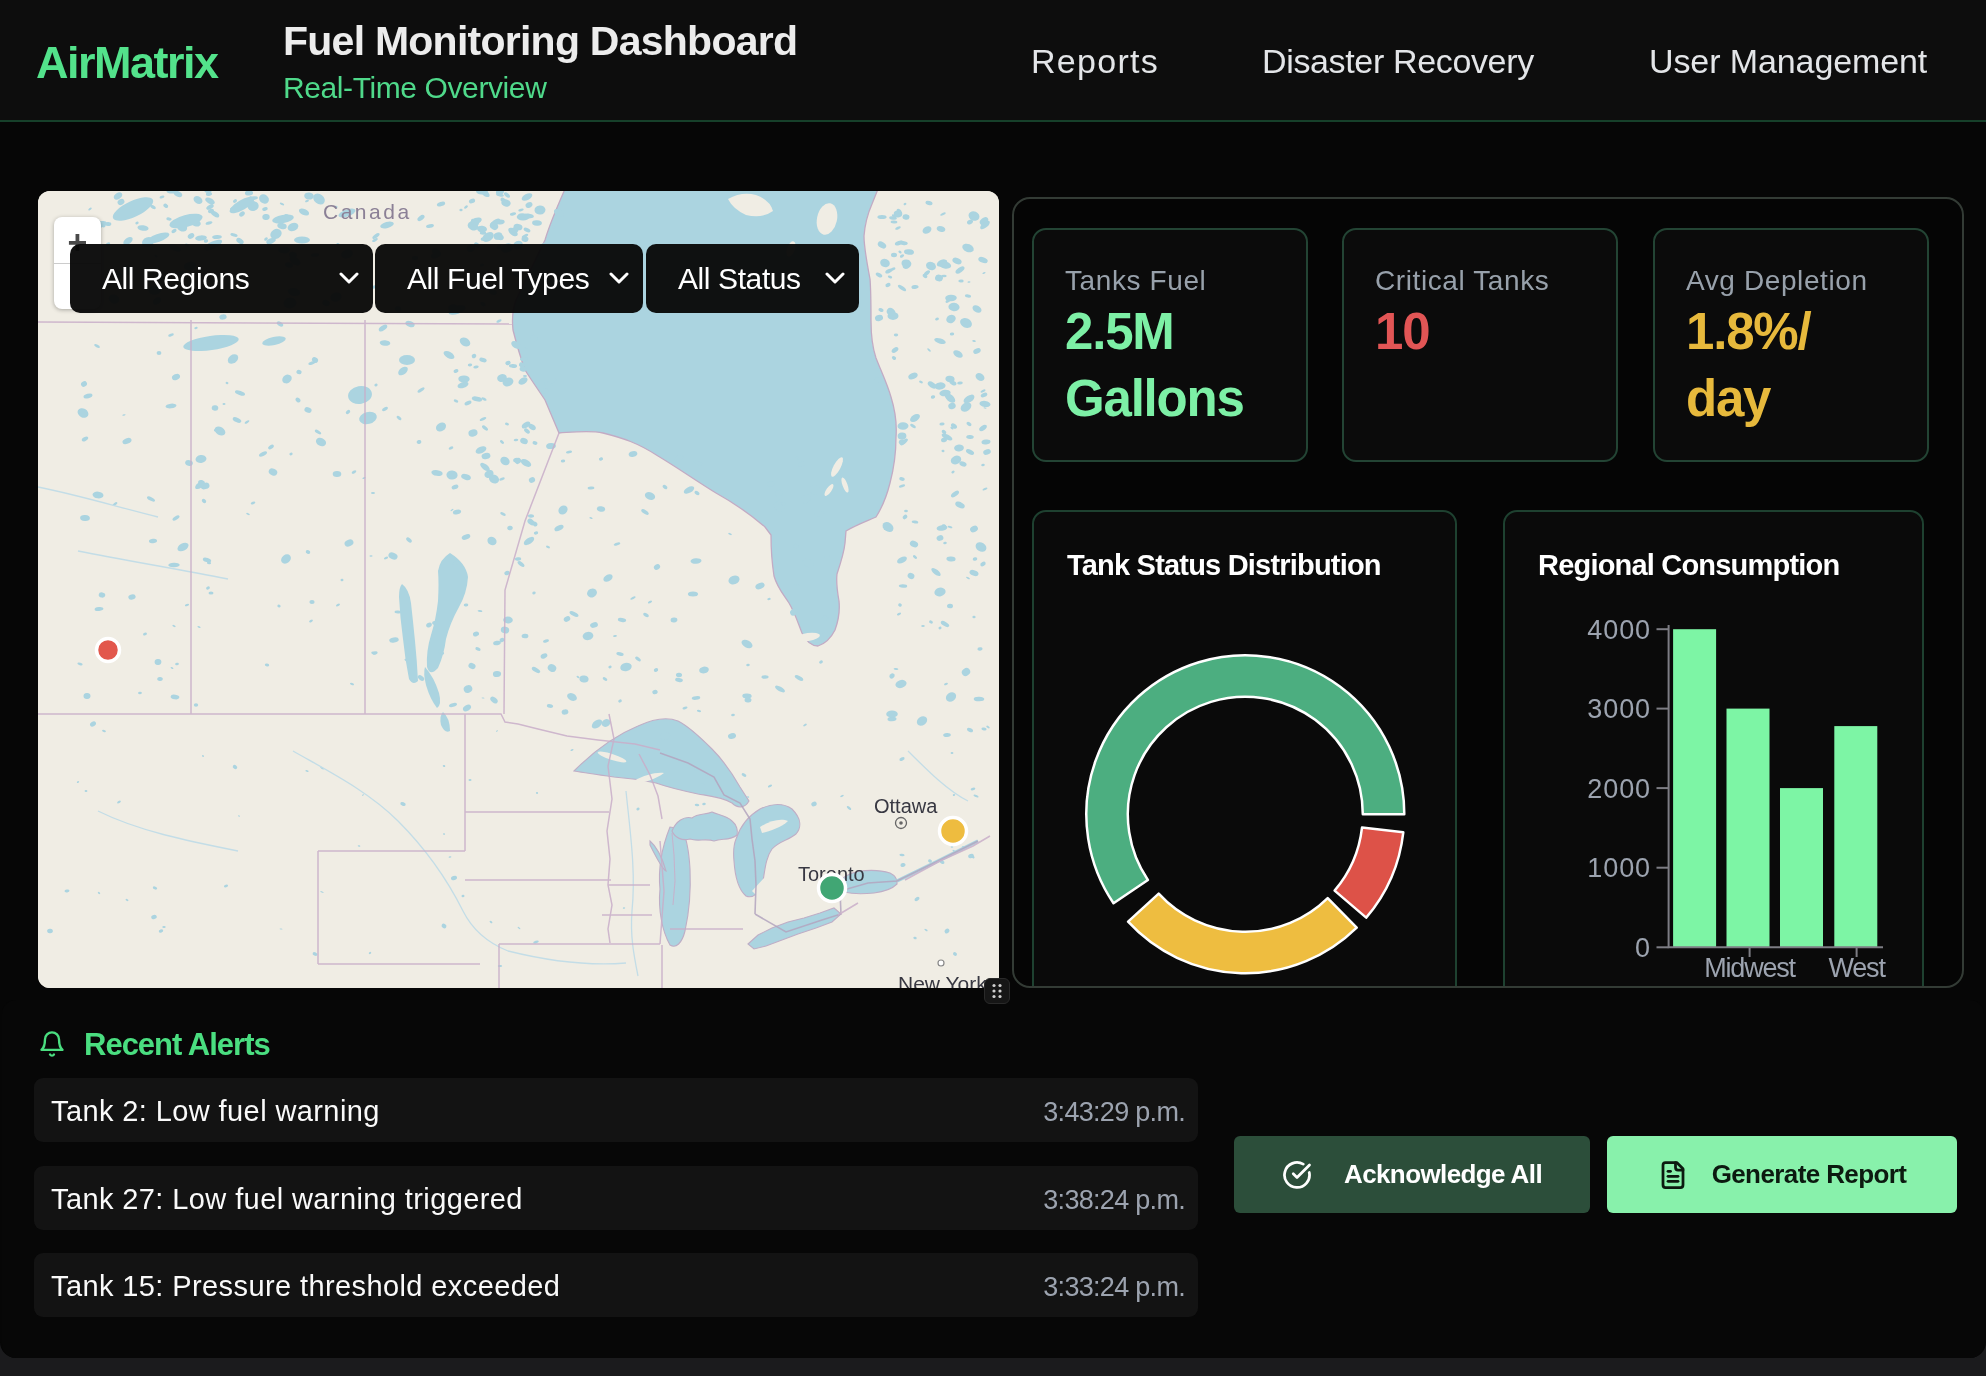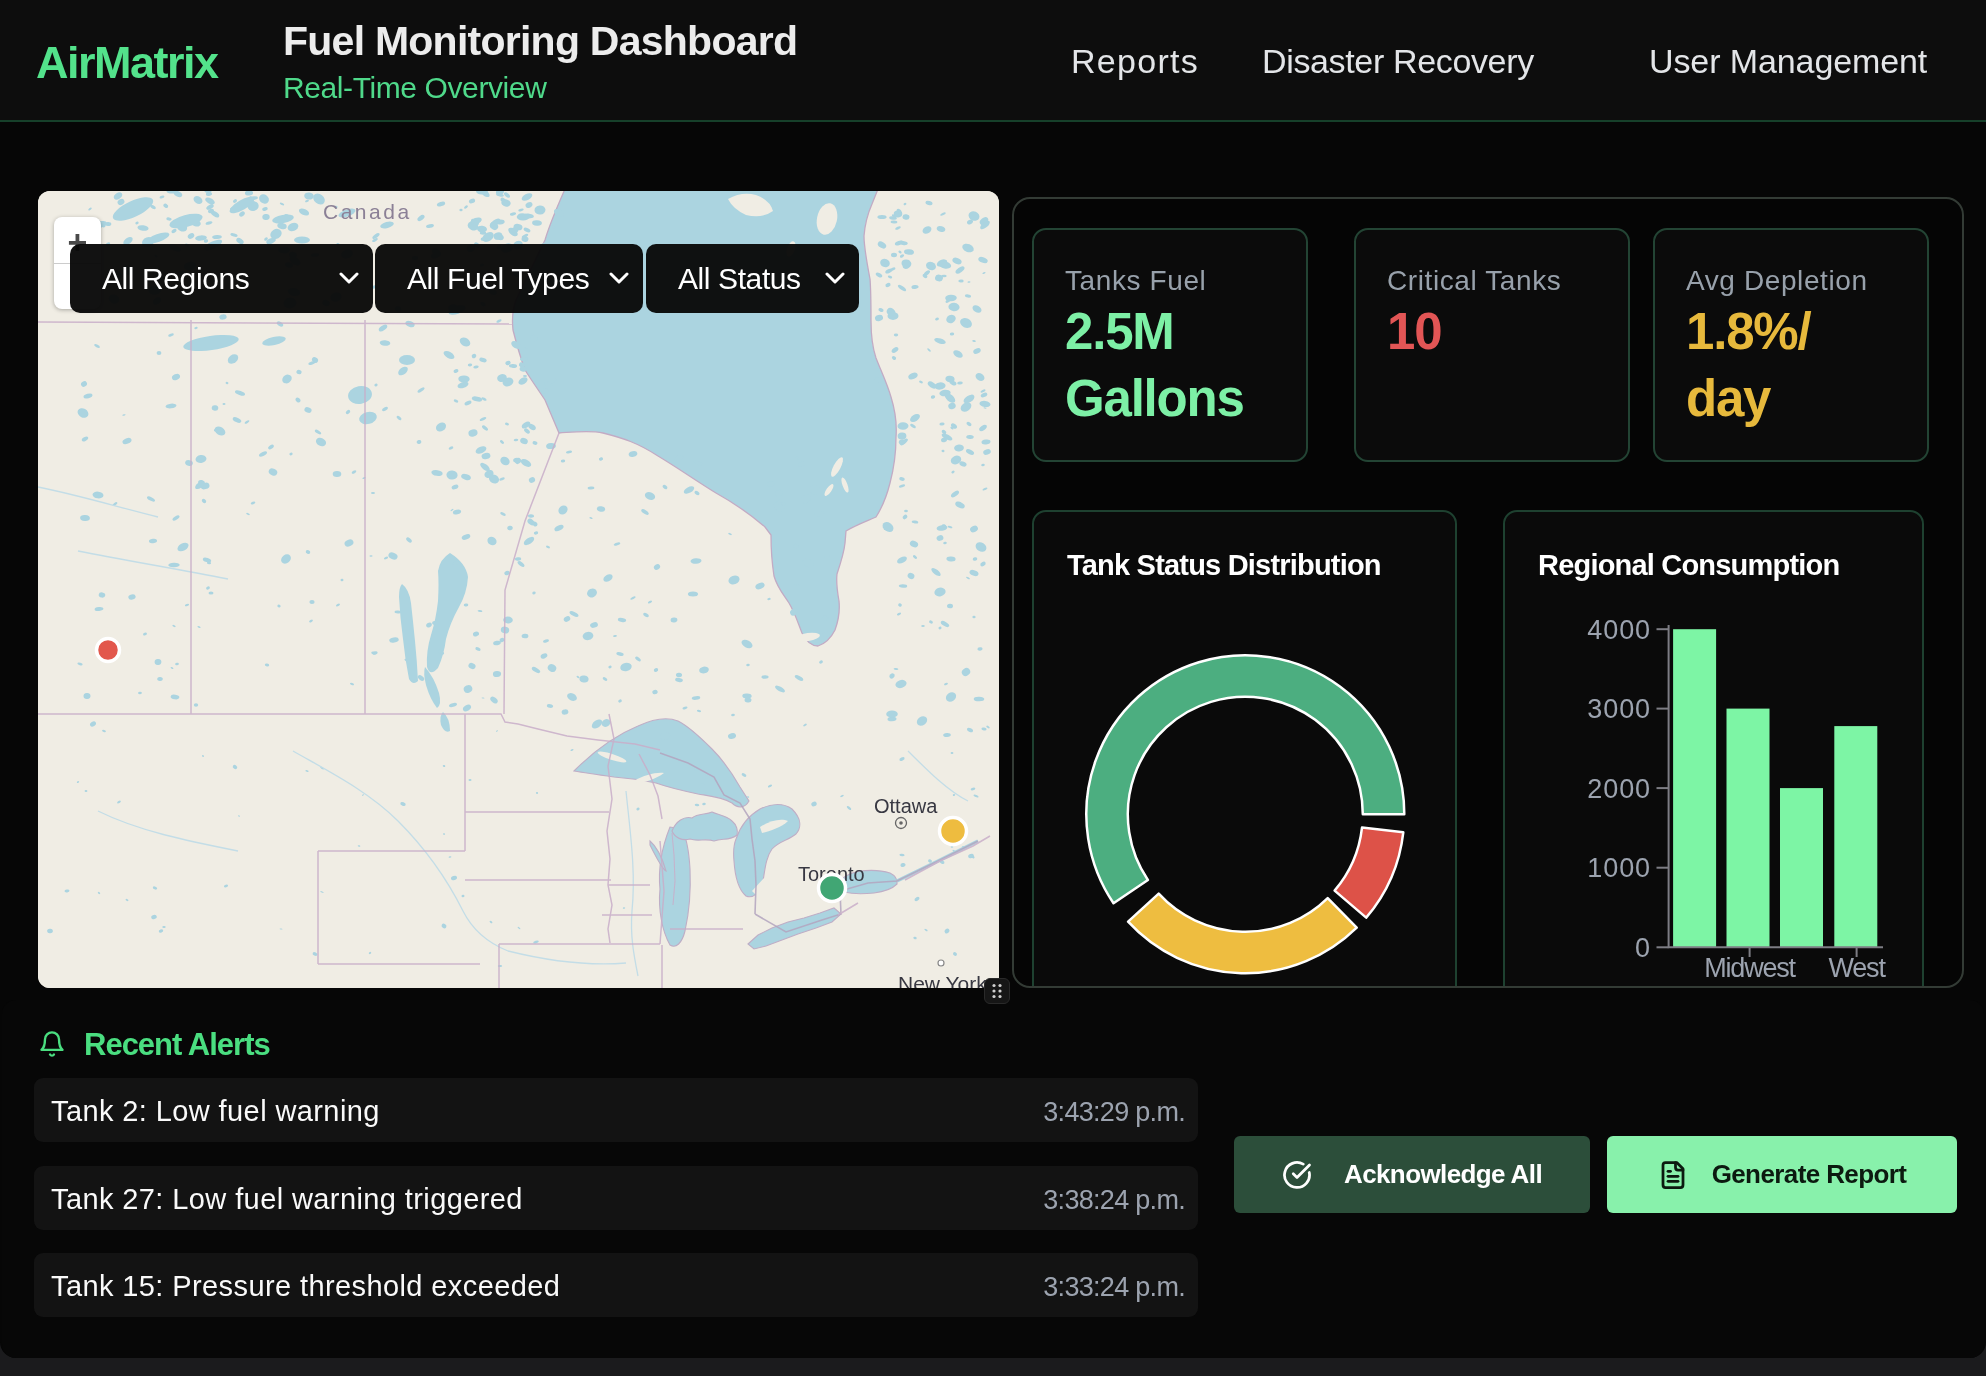--- a/index.html
+++ b/index.html
@@ -37,21 +37,21 @@
   .btn { position:absolute; top:1136px; height:77px; border-radius:6px; font-size:26px; font-weight:bold; letter-spacing:-0.6px; display:flex; align-items:center; justify-content:center; gap:18px; }
 </style>
 </head>
 <body>
 <div id="page">
   <div id="main"></div>
   <div id="hdr">
     <div id="logo">AirMatrix</div>
     <div id="htitle">Fuel Monitoring Dashboard</div>
     <div id="hsub">Real-Time Overview</div>
-    <div class="nav" style="left:1031px; letter-spacing:1.3px;margin-left:40px;">Reports</div>
+    <div class="nav" style="left:1031px; letter-spacing:1.3px;">Reports</div>
     <div class="nav" style="left:1262px; letter-spacing:-0.35px;">Disaster Recovery</div>
     <div class="nav" style="left:1649px; letter-spacing:-0.1px;">User Management</div>
   </div>
   <div id="map">
   <svg width="961" height="797" viewBox="0 0 961 797">
     <rect width="961" height="797" fill="#f0ede4"></rect>
 
     <path d="M 527,-2 
              C 520,14 512,32 507,49 C 498,68 488,88 478,109 C 474,120 474,130 475,139 C 479,155 483,168 487,179 C 494,190 501,200 507,209 L 521,242
              C 536,241 552,239 565,242 C 585,247 600,252 620,265 C 640,277 660,291 678,302 C 696,312 712,323 727,336 L 733,344
@@ -884,21 +884,21 @@
           <circle cx="9" cy="17.5" r="1.6"></circle>
           <circle cx="15" cy="17.5" r="1.6"></circle>
         </g>
       </svg>
   </div>
   <div id="rpanel">
     <div class="scard" style="left:18px;">
       <div class="t">Tanks Fuel</div>
       <div class="v" style="color:#7df0a6;">2.5M<br>Gallons</div>
     </div>
-    <div class="scard" style="left:328px;margin-left:12px;">
+    <div class="scard" style="left:328px;">
       <div class="t">Critical Tanks</div>
       <div class="v" style="color:#e25555;">10</div>
     </div>
     <div class="scard" style="left:639px;">
       <div class="t">Avg Depletion</div>
       <div class="v" style="color:#e7b93c;">1.8%/<br>day</div>
     </div>
     <div class="ccard" style="left:18px; width:425px;">
       <div class="t">Tank Status Distribution</div>
       <svg width="425" height="478" viewBox="0 0 425 478" style="position:absolute; left:0; top:0;">

